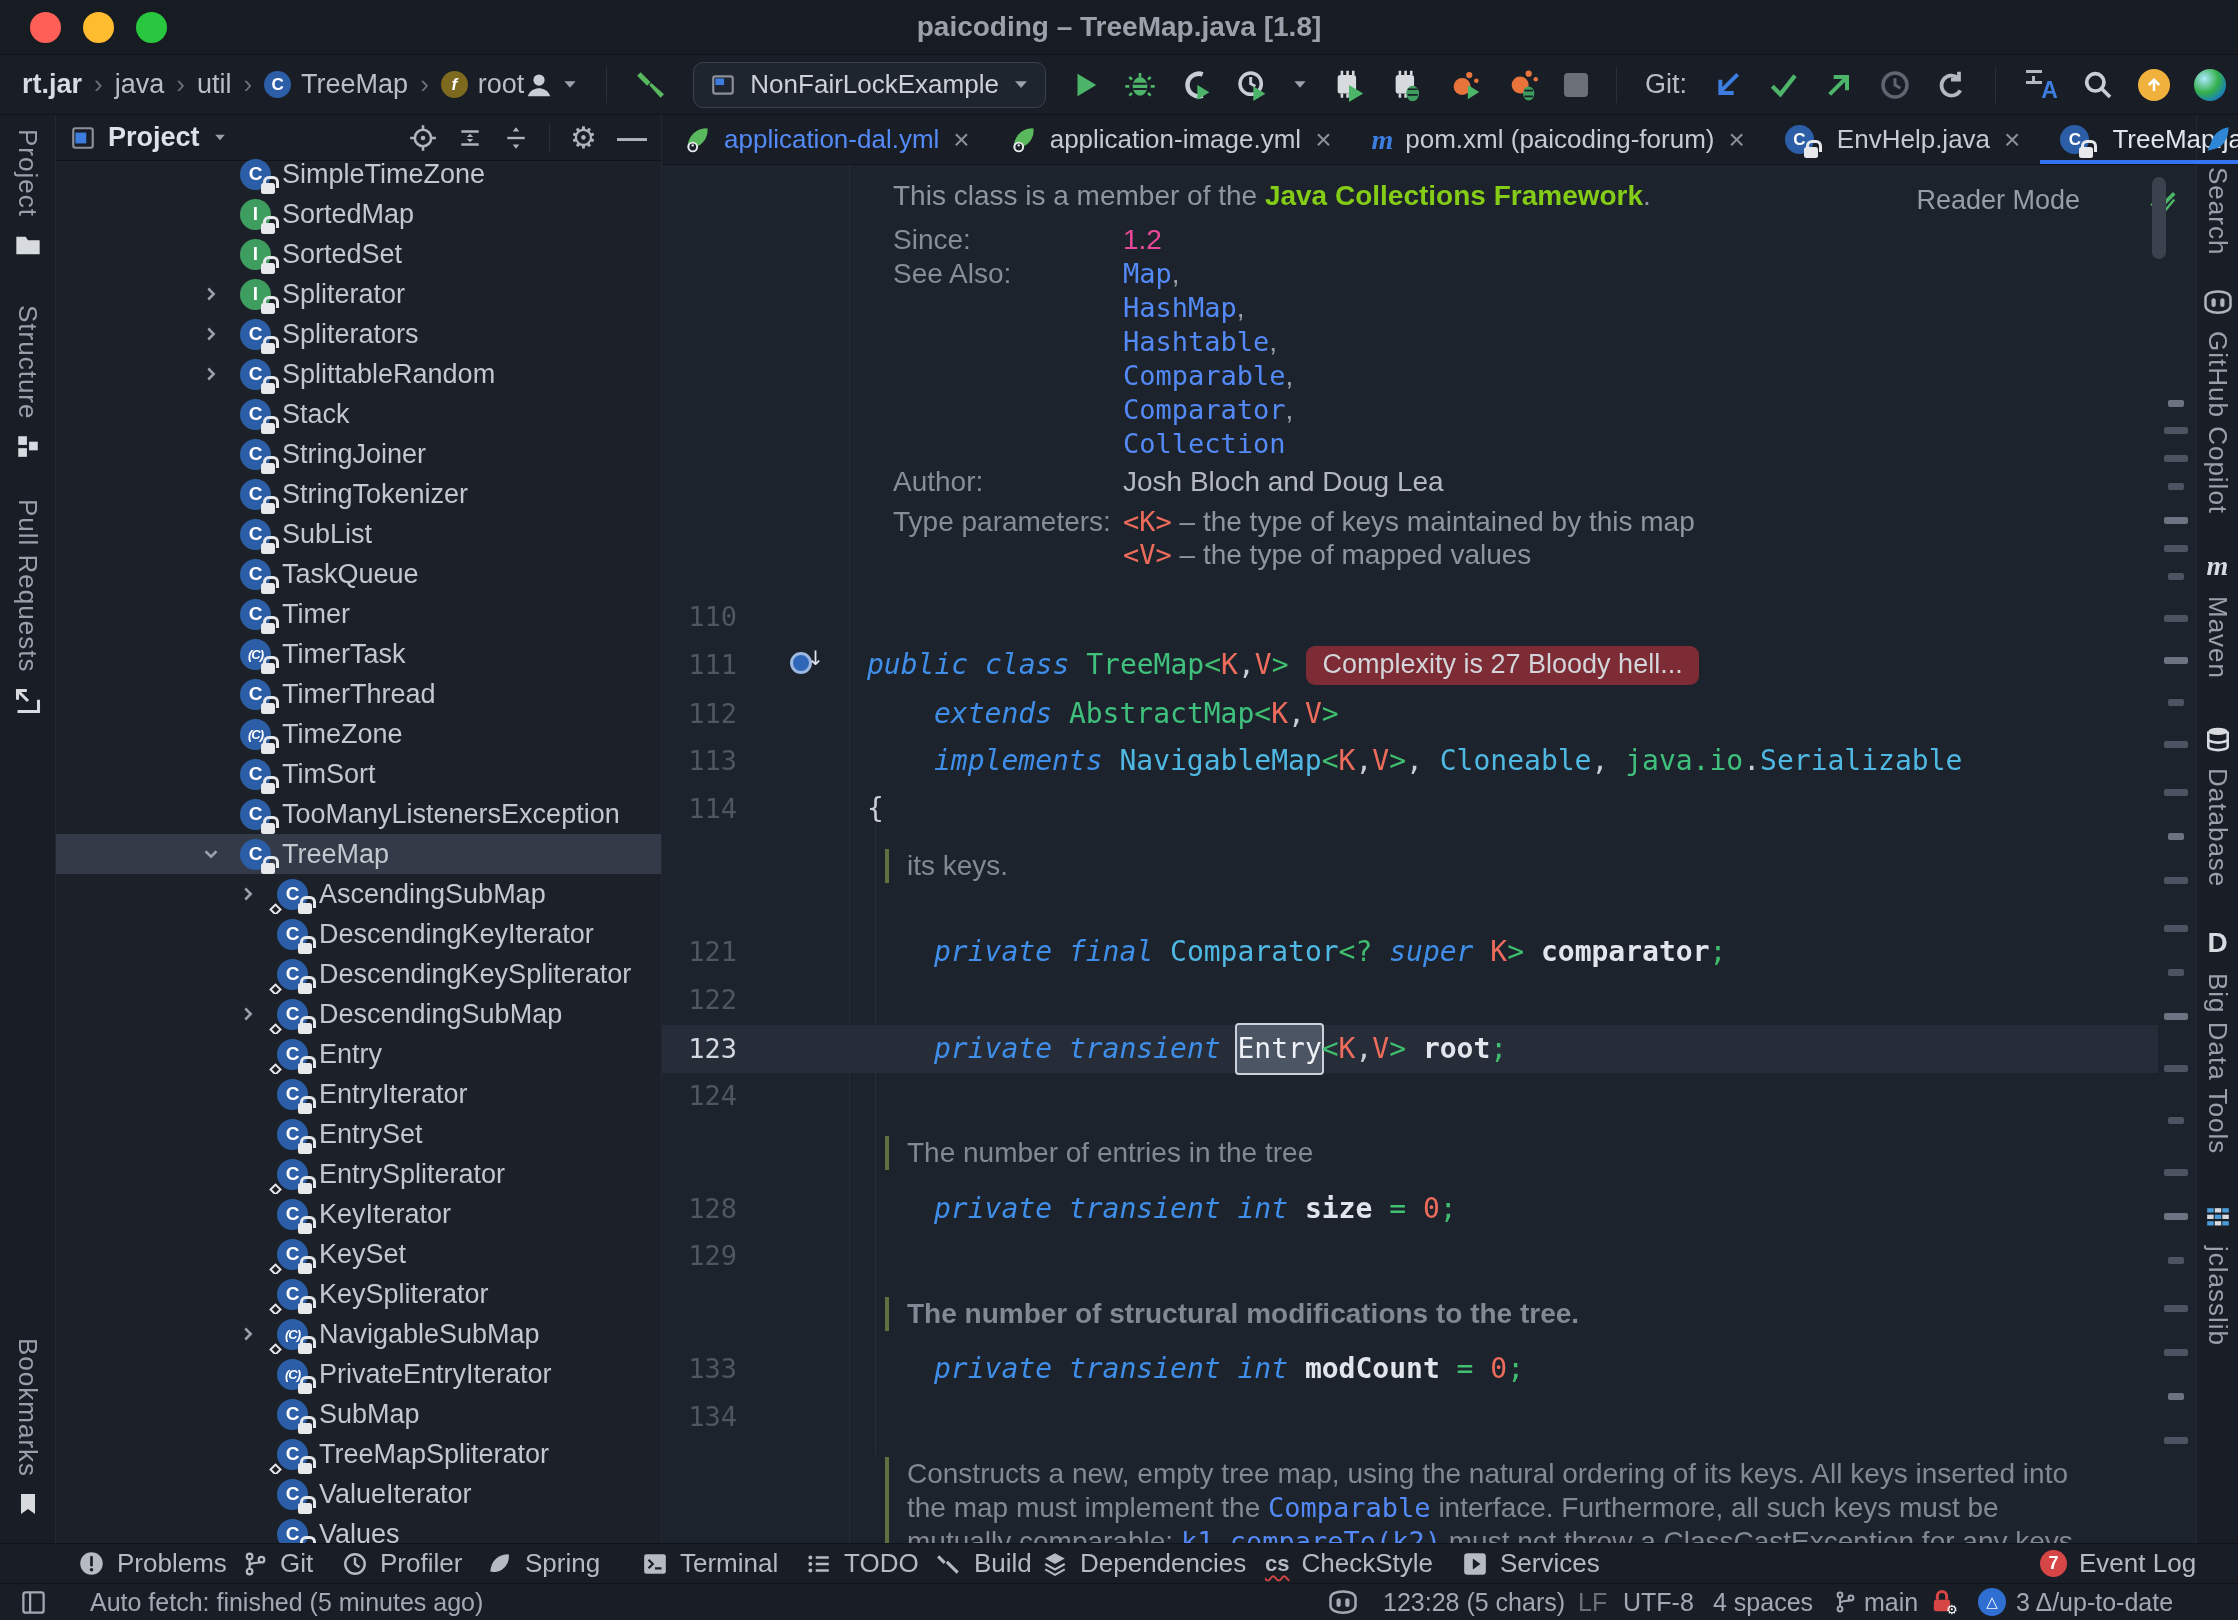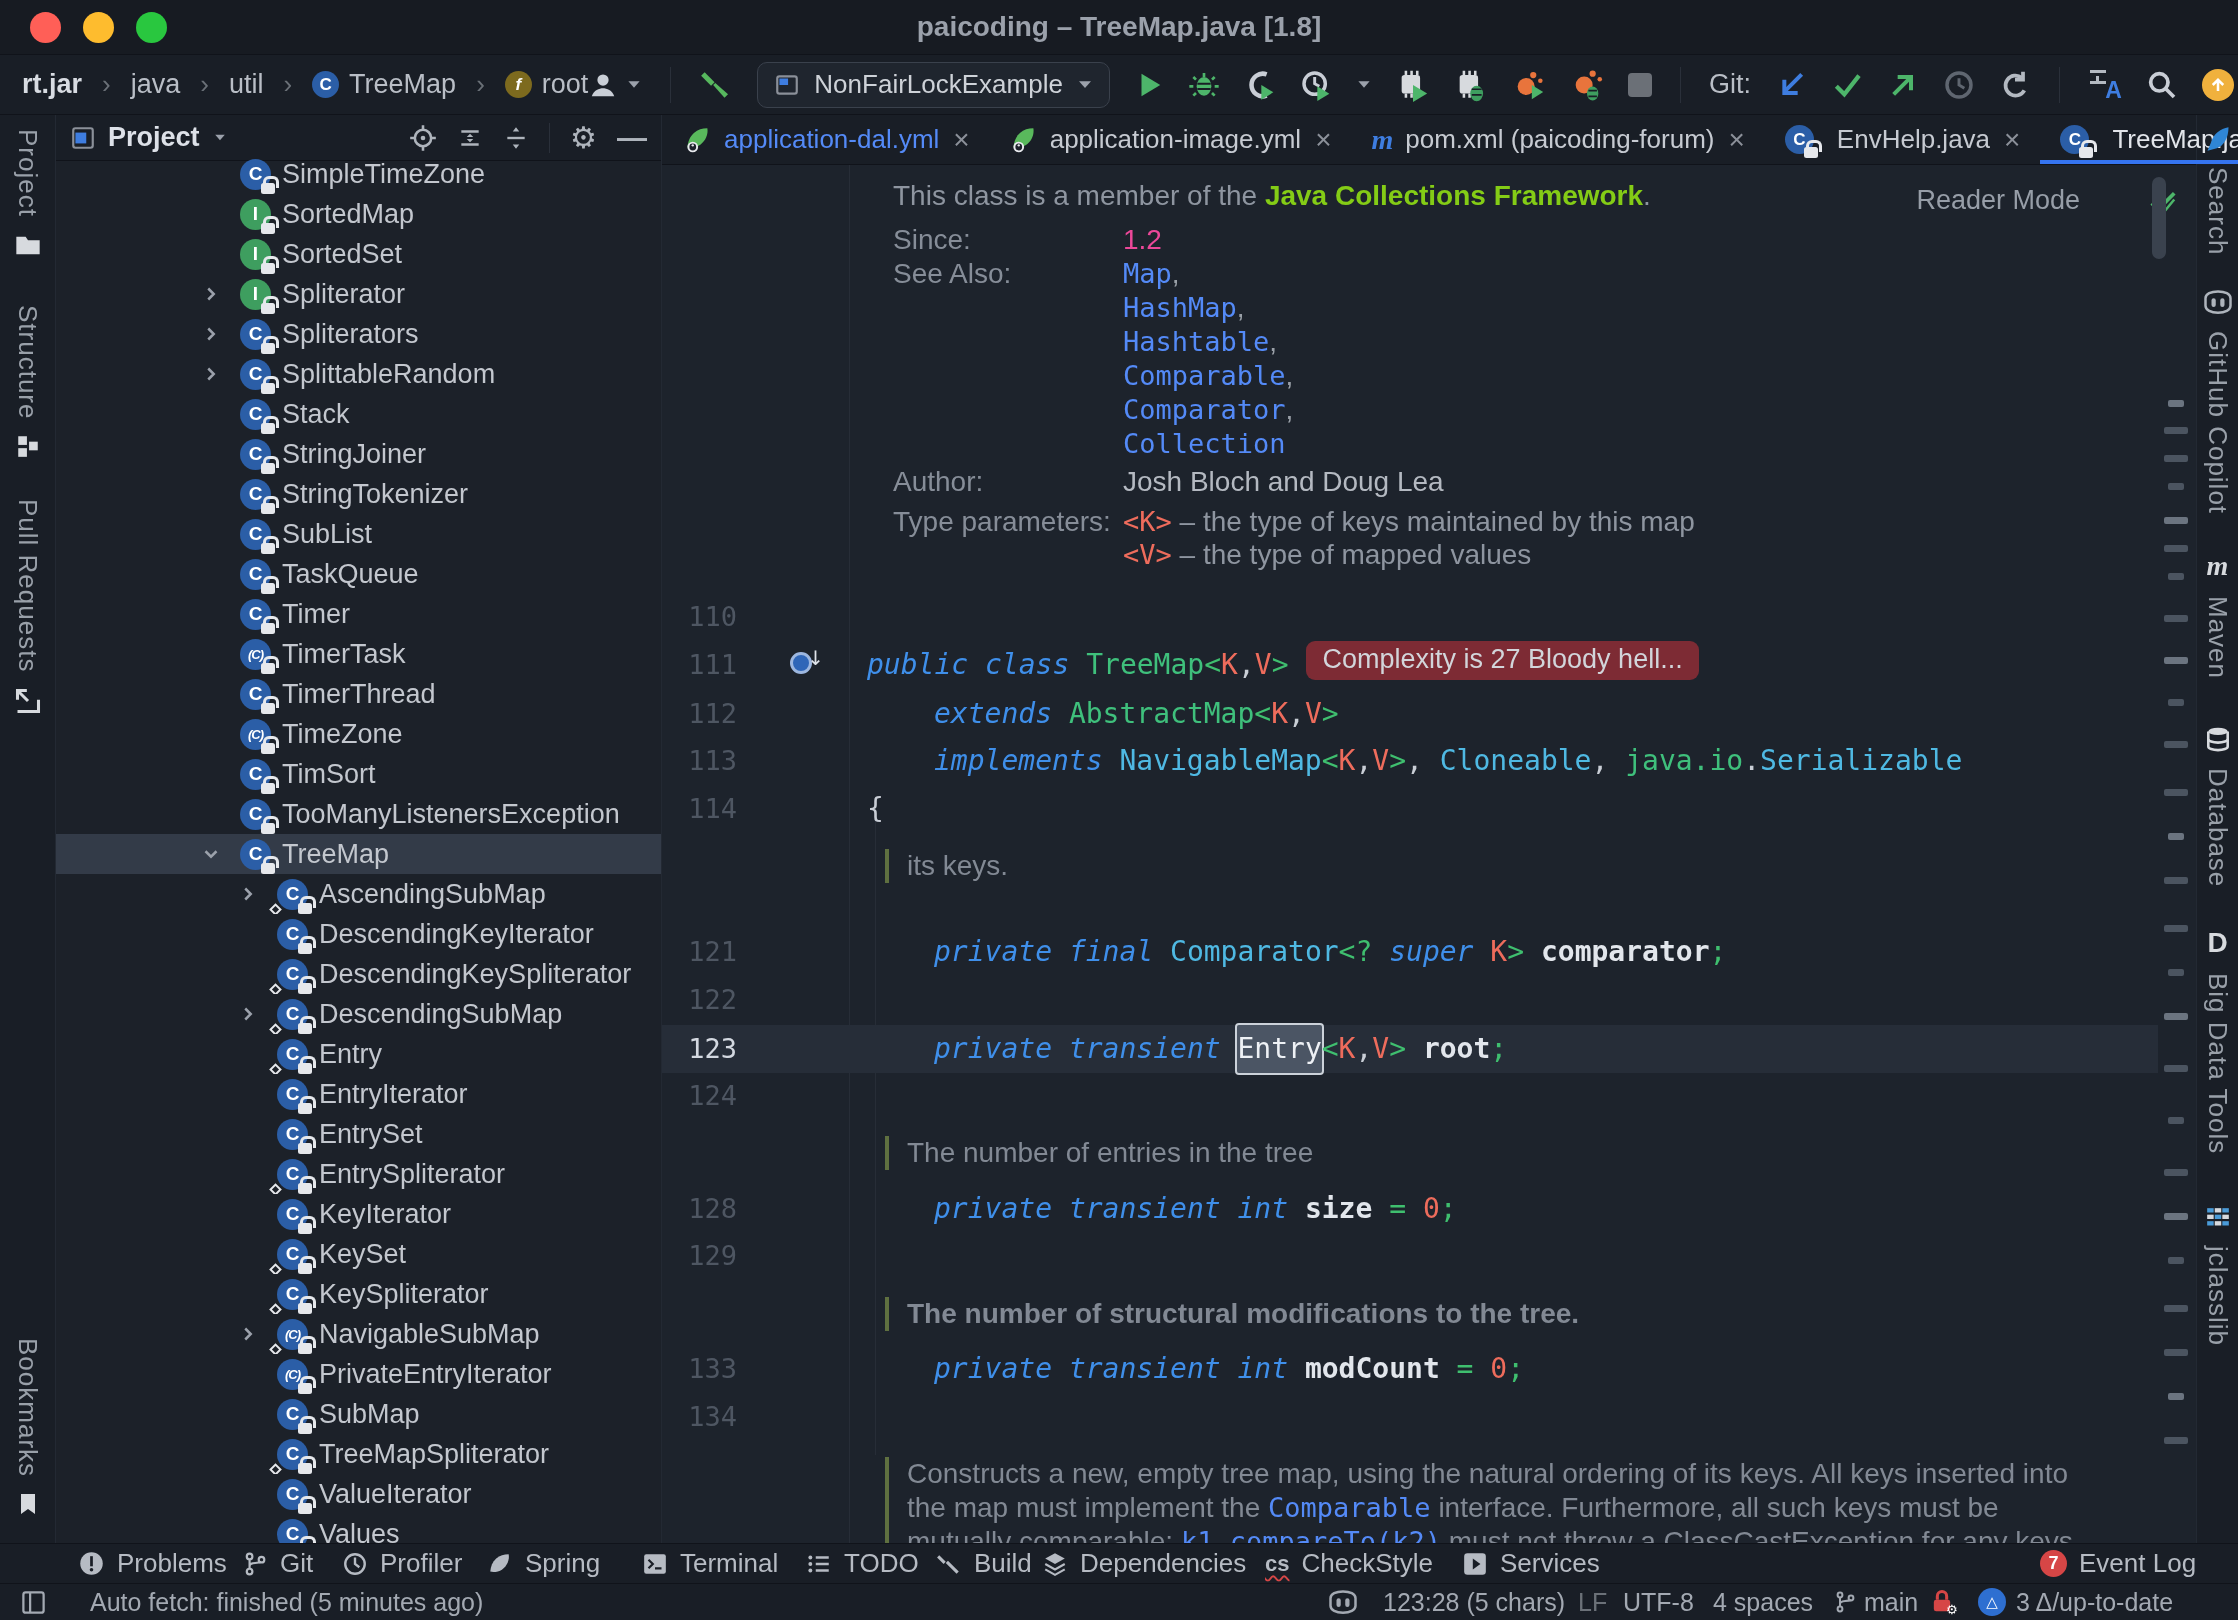--- a/index.html
+++ b/index.html
@@ -8,21 +8,21 @@
 
 
 .titlebar{height:55px;background:#171b22;display:flex;align-items:center;position:relative;border-bottom:1px solid #10131a}
 .lights{position:absolute;left:30px;display:flex;gap:22px}
 .light{width:31px;height:31px;border-radius:50%}
 .l-red{background:#ff5f57}.l-yellow{background:#febc2e}.l-green{background:#29c73f}
 .wtitle{width:100%;text-align:center;font-size:28px;font-weight:bold;color:#9ba1ab}
 
 
 .toolbar{height:60px;background:#191e26;display:flex;align-items:center;padding:0 22px;border-bottom:1px solid #10131a}
-.crumbs{display:flex;gap:20px;font-size:27px;color:#b9bec6;white-space:nowrap}
+.crumbs{display:flex;gap:12px;font-size:27px;color:#b9bec6;white-space:nowrap}
 .crumb{display:flex;align-items:center;gap:10px}
 .crumb.bold{font-weight:bold;color:#d8dce2}
 .bc-sep{color:#6a7077;font-size:26px}
 .bc-ico{width:27px;height:27px;border-radius:50%;display:flex;align-items:center;justify-content:center;font-size:17px;font-weight:bold;color:#fff}
 .bc-class{background:#2b5ea7}
 .bc-field{background:#7d6a1e;font-style:italic}
 .tb-right{margin-left:auto;display:flex;align-items:center;gap:24px}
 .tbsep{width:1px;height:36px;background:#2a303a;margin:0 4px}
 .ic{display:inline-flex;align-items:center;justify-content:center;position:relative}
 .caret{width:0;height:0;border-left:8px solid transparent;border-right:8px solid transparent;border-top:9px solid #9ba1ab;display:inline-block}
@@ -94,21 +94,21 @@
 .jd-tp{font-family:"DejaVu Sans Mono",monospace;font-size:27px;color:#ee6c5c}
 .jd-since .jd-val{color:#ec4899}
 .jd-author{margin-top:4px}
 .jd-tprow{line-height:33px}
 
 
 .cur-bg{position:absolute;left:0;right:38px;height:48px;background:#262d38}
 .code-row{position:absolute;left:0;right:0;height:48px;line-height:48px;font-size:28px;white-space:pre}
 .lnum{position:absolute;left:0;width:75px;text-align:right;color:#4e5662;font-size:27px}
 .code-row.cur .lnum{color:#d3d8e0}
-.code-text{position:absolute;display:flex;align-items:flex-start;height:48px}
+.code-text{position:absolute;display:flex;align-items:center;height:48px}
 .code-text span{white-space:pre}
 .tk-k{color:var(--keyword);font-style:italic}
 .tk-cls{color:var(--class-name)}
 .tk-itf{color:var(--interface-name)}
 .tk-tp{color:var(--type-param)}
 .tk-p{color:var(--punct)}
 .tk-w{color:var(--plain)}
 .tk-fld{color:var(--field);font-weight:bold}
 .tk-num{color:var(--number)}
 .tk-sel{color:#eef1f5;background:#4b5564;outline:2px solid #ccd2da;border-radius:2px}

